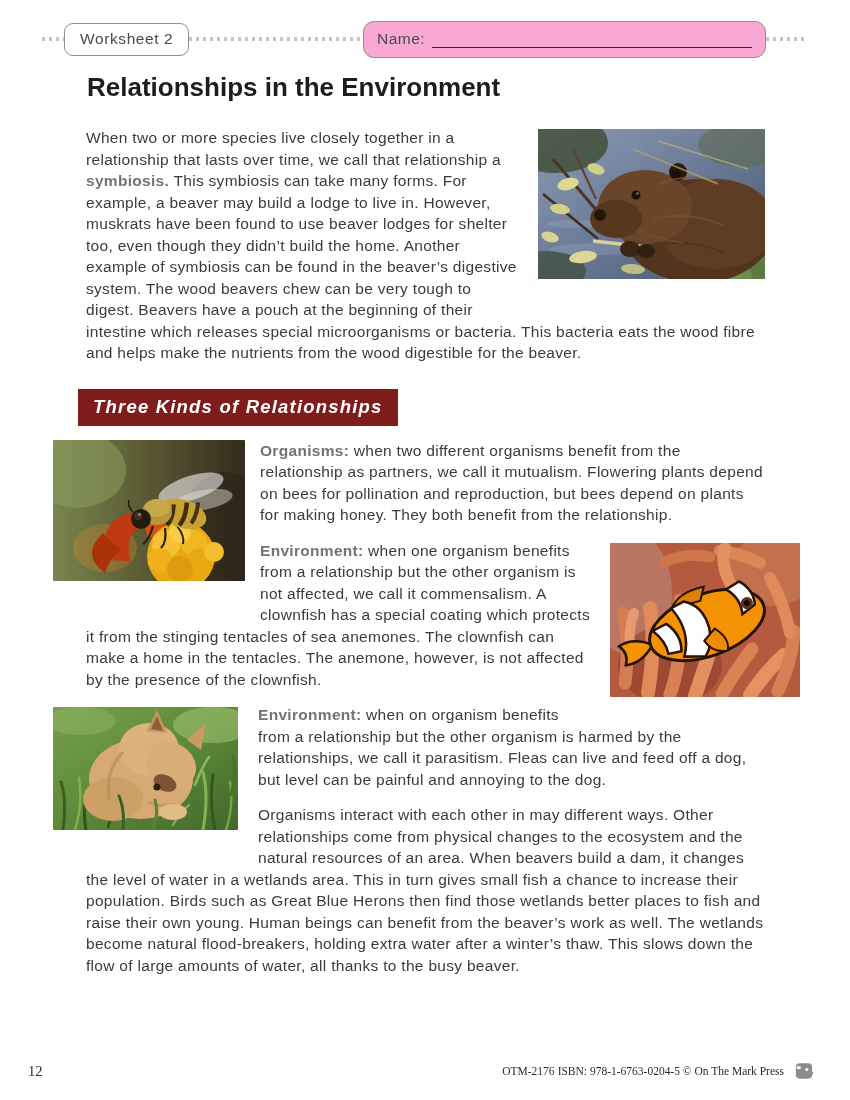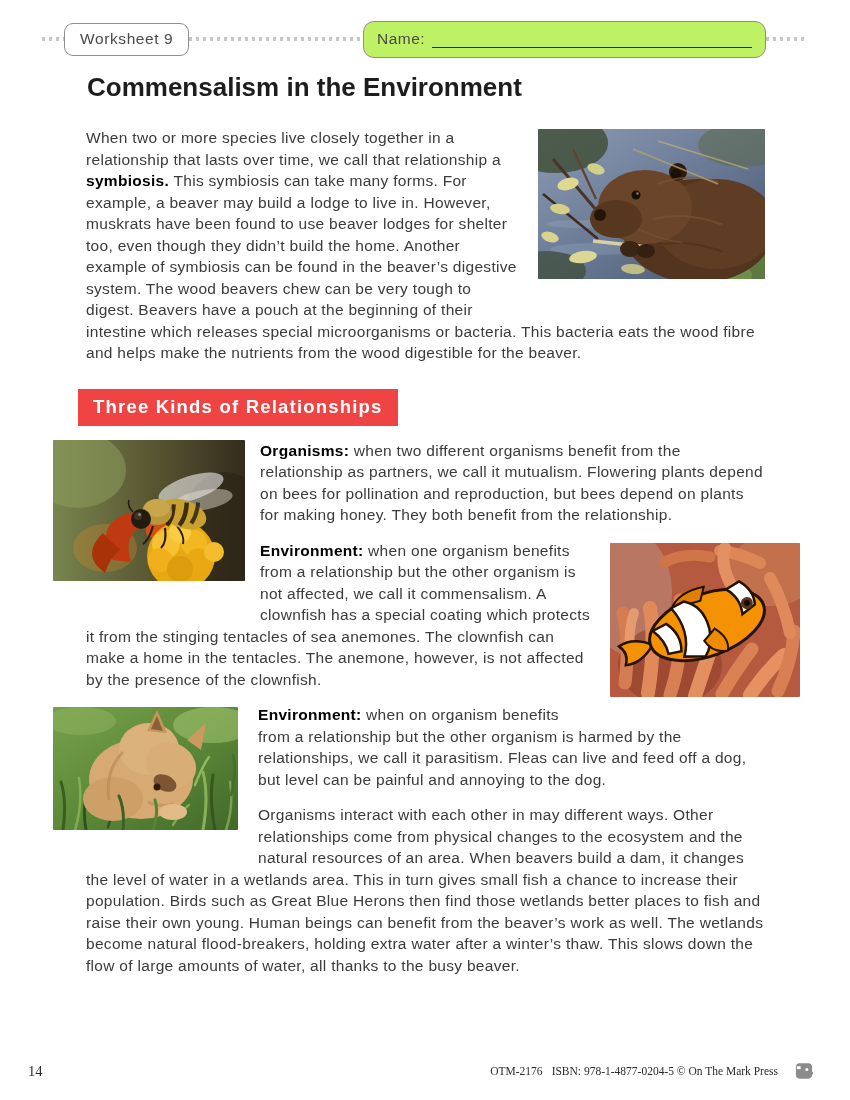--- a/index.html
+++ b/index.html
@@ -21,36 +21,36 @@
   .dots { height: 4px; background: repeating-linear-gradient(90deg, #c6c6c6 0 3px, transparent 3px 7px); }
   .dots-left  { width: 22px; }
   .dots-mid   { flex: 1; }
   .dots-right { width: 42px; }
   .ws-box {
     border: 1.7px solid #8f8f8f; border-radius: 9px; background: #fff;
     padding: 6px 15px 7px; font-size: 15.5px; color: #4a4a4a; letter-spacing: 0.6px;
     white-space: nowrap;
   }
   .name-box {
-    border: 1.7px solid #8f8f8f; border-radius: 11px; background: #bef264;
+    border: 1.7px solid #8f8f8f; border-radius: 11px; background: #f9a8d4;
     width: 403px; padding: 8px 13px 9px;
     display: flex; align-items: flex-end; gap: 7px;
     font-size: 15.5px; color: #4a4a4a; letter-spacing: 0.5px;
   }
   .name-line { flex: 1; border-bottom: 1.7px solid #2a2a2a; height: 16px; }
 
   
   .main { padding: 72px 85px 0 86px; }
   .title {
     margin: 0 0 24px 1px;
     font-size: 26px; font-weight: bold; color: #1d1d1d; letter-spacing: 0px;
   }
   .bodytext { font-size: 15.5px; line-height: 21.5px; letter-spacing: 0.3px; color: #3b3b3b; }
   .bodytext p { margin: 0 0 14px; }
-  .term { font-weight: bold; color: #000000; }
+  .term { font-weight: bold; color: #737373; }
 
   .photo { display: block; border-radius: 1px; }
   .photo-beaver    { float: right; width: 227px; height: 150px; margin: 2px 0 40px 15px; }
   .photo-bee       { float: left;  width: 192px; height: 141px; margin: 0 15px 42px -33px; }
   .photo-clownfish { float: right; width: 190px; height: 154px; margin: 3px -35px 12px 15px; }
   .photo-dog       { float: left;  width: 185px; height: 123px; margin: 3px 20px 36px -33px; }
 
   .banner {
     display: inline-block;
     margin: 11px 0 14px -8px;
@@ -61,43 +61,43 @@
   .clearfix::after { content: ""; display: block; clear: both; }
 
   
   .footer {
     position: absolute; left: 0; bottom: 20px; width: 850px;
     padding: 0 36px 0 28px;
     display: flex; justify-content: space-between; align-items: center;
     font-family: "Liberation Serif", serif; color: #2b2b2b;
   }
   .page-num { font-size: 14.5px; }
-  .credits { display: flex; align-items: center; gap: 9px; font-size: 11.5px; }
+  .credits { display: flex; align-items: center; gap: 3px; font-size: 11.5px; }
   .credits .logo { margin-left: 6px; }
 </style>
 </head>
 <body>
 
 <div class="page">
 
   <div class="header">
     <div class="dots dots-left"></div>
     <div class="ws-box">
-      <span>Worksheet 9</span>
+      <span>Worksheet 2</span>
     </div>
     <div class="dots dots-mid"></div>
     <div class="name-box">
       <span>Name:</span>
       <div class="name-line"></div>
     </div>
     <div class="dots dots-right"></div>
   </div>
 
   <div class="main">
-    <h1 class="title">Commensalism in the Environment</h1>
+    <h1 class="title">Relationships in the Environment</h1>
 
     
     <section class="bodytext clearfix">
       <svg class="photo photo-beaver" viewBox="0 0 227 150" preserveAspectRatio="none" role="img">
         <defs>
           <linearGradient id="water" x1="0" y1="0" x2="1" y2="1">
             <stop offset="0" stop-color="#8d9cb4"></stop>
               <stop offset="0.5" stop-color="#6a7a96"></stop>
               <stop offset="1" stop-color="#46566e"></stop>
           </linearGradient>
@@ -136,21 +136,21 @@
         <path d="M55 112 L110 118" stroke="#d9d0a2" stroke-width="3.5" fill="none"></path>
         <ellipse cx="92" cy="120" rx="10" ry="8" fill="#3c2514"></ellipse>
         <ellipse cx="108" cy="122" rx="9" ry="7" fill="#332010"></ellipse>
         <path d="M95 20 L180 55" stroke="#b3a26a" stroke-width="1.6" opacity="0.8"></path>
         <path d="M120 12 L210 40" stroke="#c0b078" stroke-width="1.4" opacity="0.7"></path>
       </svg>
       <p><span>When two or more species live closely together in a relationship that lasts over time, we call that relationship a </span><strong class="term">symbiosis.</strong><span> This symbiosis can take many forms. For example, a beaver may build a lodge to live in. However, muskrats have been found to use beaver lodges for shelter too, even though they didn’t build the home. Another example of symbiosis can be found in the beaver’s digestive system. The wood beavers chew can be very tough to digest. Beavers have a pouch at the beginning of their intestine which releases special microorganisms or bacteria. This bacteria eats the wood fibre and helps make the nutrients from the wood digestible for the beaver.</span></p>
     </section>
 
     
-    <div class="banner" style="background: #ef4444; color: rgb(255, 255, 255);">Three Kinds of Relationships</div>
+    <div class="banner" style="background: #7f1d1d; color: rgb(255, 255, 255); font-style: italic;">Three Kinds of Relationships</div>
 
     
     <section class="bodytext clearfix">
 
       <svg class="photo photo-bee" viewBox="0 0 192 141" preserveAspectRatio="none" role="img">
         <defs>
           <linearGradient id="beeBg" x1="0" y1="0" x2="1" y2="0">
             <stop offset="0" stop-color="#78854e"></stop>
               <stop offset="0.45" stop-color="#5d5c35"></stop>
               <stop offset="1" stop-color="#352c1d"></stop>
@@ -263,24 +263,24 @@
         <path d="M100 123 q6 -18 2 -30" stroke="#568534" stroke-width="3" fill="none" stroke-linecap="round"></path>
       </svg>
 
       <p><strong class="term">Environment:</strong> <span>when on organism benefits from a relationship but the other organism is harmed by the relationships, we call it parasitism. Fleas can live and feed off a dog, but level can be painful and annoying to the dog.</span></p>
 
       <p>Organisms interact with each other in may different ways. Other relationships come from physical changes to the ecosystem and the natural resources of an area. When beavers build a dam, it changes the level of water in a wetlands area. This in turn gives small fish a chance to increase their population. Birds such as Great Blue Herons then find those wetlands better places to fish and raise their own young. Human beings can benefit from the beaver’s work as well. The wetlands become natural flood-breakers, holding extra water after a winter’s thaw. This slows down the flow of large amounts of water, all thanks to the busy beaver.</p>
     </section>
   </div>
 
   <div class="footer">
-    <span class="page-num">14</span>
+    <span class="page-num">12</span>
     <span class="credits">
       <span>OTM-2176</span>
-      <span>ISBN: 978-1-4877-0204-5 © On The Mark Press</span>
+      <span>ISBN: 978-1-6763-0204-5 © On The Mark Press</span>
       <svg class="logo" width="21" height="18" viewBox="0 0 22 18" role="img">
         <path fill="#8c8c8c" d="M3 5 q0 -4 4 -4 l9 0 q4 0 4 4 l0 8 q0 4 -4 4 l-9 0 q-4 0 -4 -4 z"></path>
         <rect x="4" y="4" width="4" height="3" fill="#ffffff"></rect>
         <circle cx="14.5" cy="7.5" r="1.6" fill="#ffffff"></circle>
         <rect x="17" y="10" width="4" height="2.5" fill="#8c8c8c"></rect>
       </svg>
     </span>
   </div>
 
 </div>

